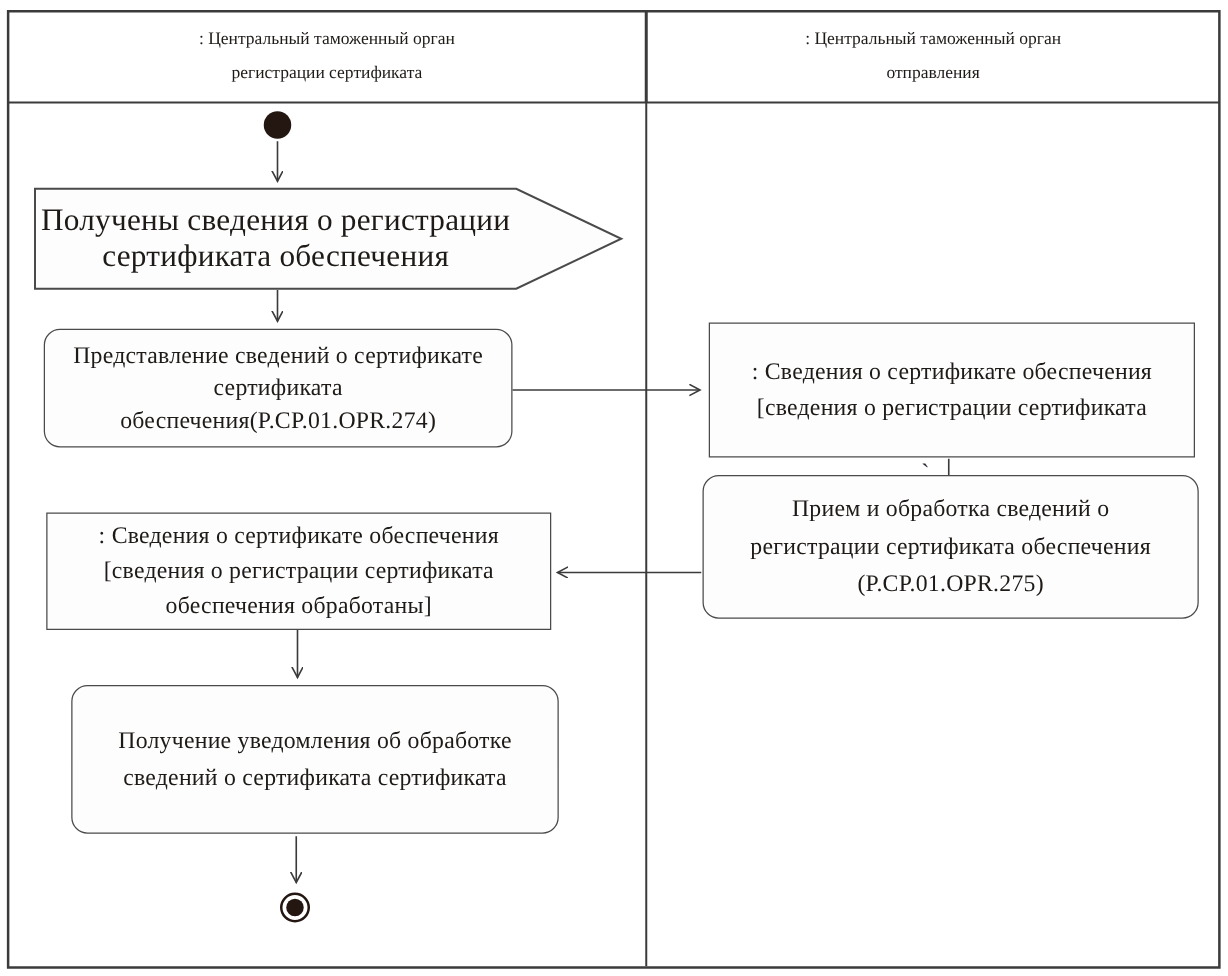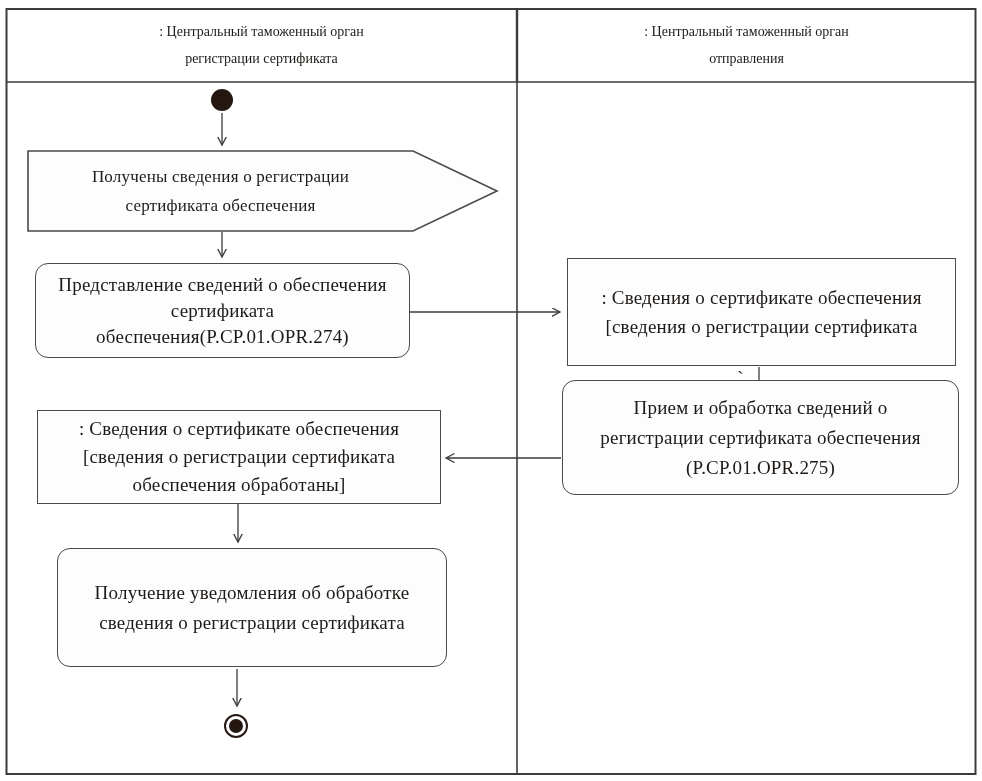--- a/index.html
+++ b/index.html
@@ -38,21 +38,21 @@
   }
   .node.rounded { border-radius: 13px; }
   .node.plain { border-radius: 0; }
   .signal-label {
     position: absolute;
     display: flex;
     flex-direction: column;
     justify-content: center;
     align-items: center;
     text-align: center;
-    font-size: 17px;
+    font-size: 25px;
     letter-spacing: 0.2px;
   }
   .ln { white-space: nowrap; }
   .tick-note {
     position: absolute;
     font-size: 20px;
     color: #2a2a35;
   }
 </style>
 </head>
@@ -96,21 +96,21 @@
     <div class="ln">: Центральный таможенный орган</div>
     <div class="ln">отправления</div>
   </div>
 
   <div class="signal-label" style="left:28px; top:151px; width:385px; height:80px; line-height:29px;">
     <div class="ln">Получены сведения о регистрации</div>
     <div class="ln">сертификата обеспечения</div>
   </div>
 
   <div class="node rounded" style="left:35px; top:263px; width:375px; height:95px; line-height:26px;">
-    <div class="ln">Представление сведений о обеспечения</div>
+    <div class="ln">Представление сведений о сертификате</div>
     <div class="ln">сертификата</div>
     <div class="ln">обеспечения(P.CP.01.OPR.274)</div>
   </div>
 
   <div class="node plain" style="left:567px; top:258px; width:389px; height:108px; line-height:29px;">
     <div class="ln">: Сведения о сертификате обеспечения</div>
     <div class="ln">[сведения о регистрации сертификата</div>
   </div>
 
   <div class="tick-note" style="left:737px; top:368px;">`</div>
@@ -122,16 +122,16 @@
   </div>
 
   <div class="node plain" style="left:37px; top:410px; width:404px; height:94px; line-height:28px;">
     <div class="ln">: Сведения о сертификате обеспечения</div>
     <div class="ln">[сведения о регистрации сертификата</div>
     <div class="ln">обеспечения обработаны]</div>
   </div>
 
   <div class="node rounded" style="left:57px; top:548px; width:390px; height:119px; line-height:30px;">
     <div class="ln">Получение уведомления об обработке</div>
-    <div class="ln">сведения о регистрации сертификата</div>
+    <div class="ln">сведений о сертификата сертификата</div>
   </div>
 
 </div>
 
 </body></html>

